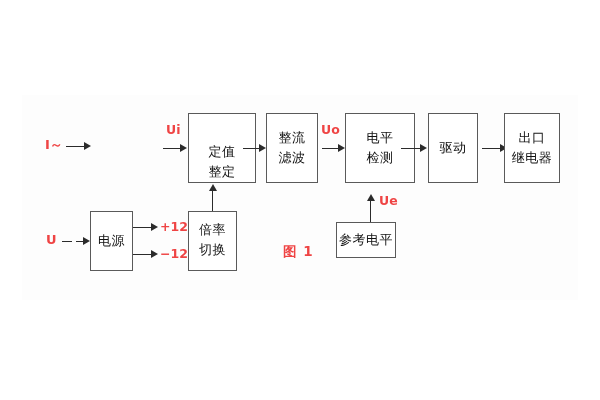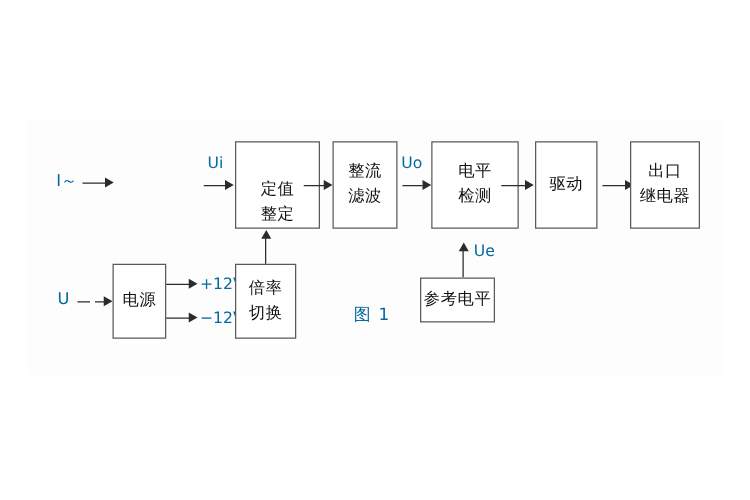--- a/index.html
+++ b/index.html
@@ -35,23 +35,24 @@
     color: #111111;
     font-size: 13px;
     line-height: 1.55;
     letter-spacing: 0.5px;
   }
   .box .ln { white-space: nowrap; }
   .box .ln.spread { letter-spacing: 5px; text-indent: 5px; }
 
   .lbl {
     position: absolute;
-    color: #0369a1;
+    color: #ef4444;
     font-size: 13px;
     white-space: nowrap;
+    font-weight: bold;
   }
   .lbl.small { font-size: 12.5px; }
   .caption { font-size: 13.5px; letter-spacing: 1px; }
 
   
   .hline {
     position: absolute;
     height: 1px;
     background: #2b2b2b;
   }

